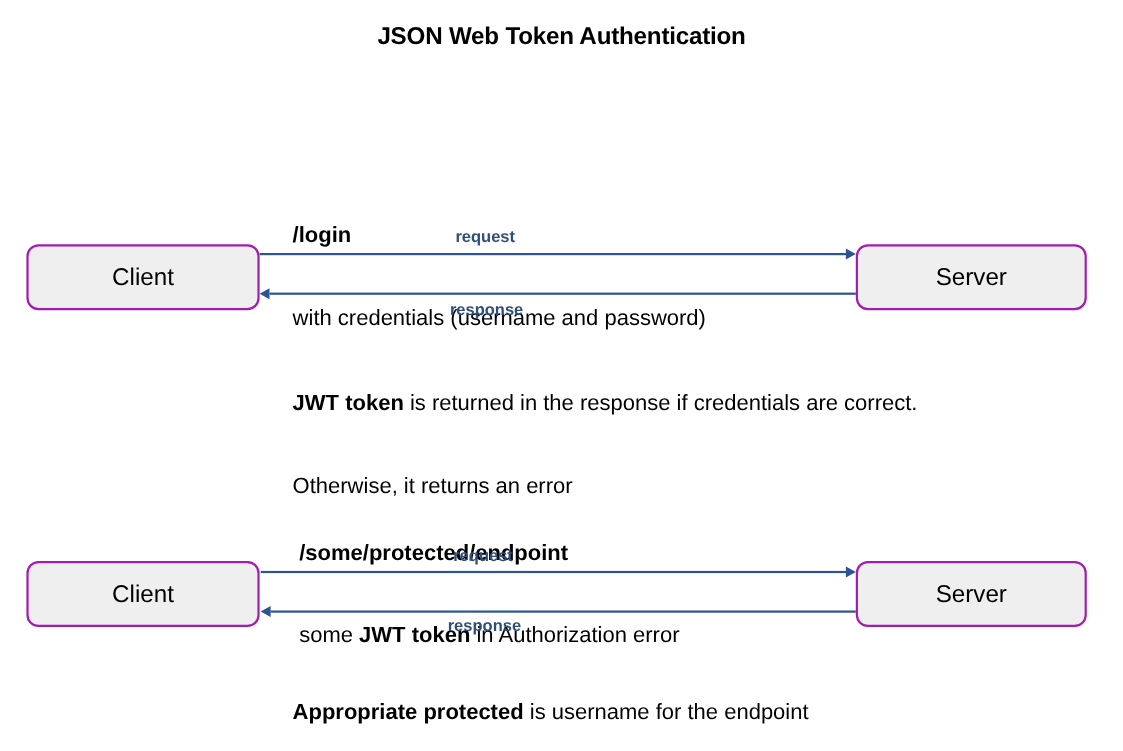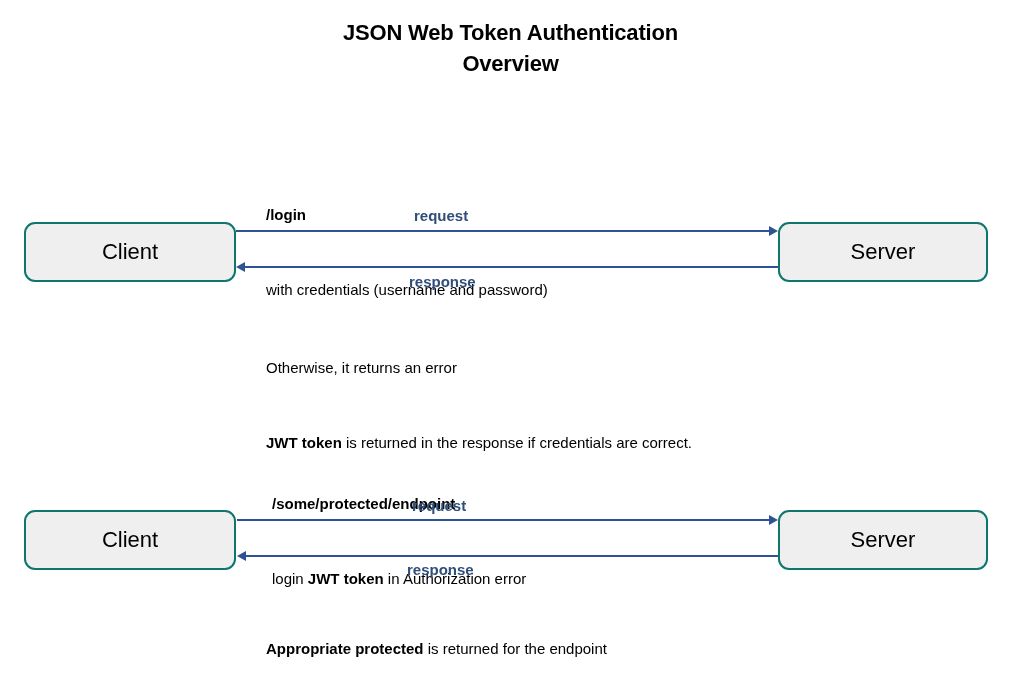--- a/index.html
+++ b/index.html
@@ -35,21 +35,21 @@
     letter-spacing: -0.2px;
     color: #000000;
   }
   .title .line2 { display: block; }
 
   
   .node-box {
     position: absolute;
     box-sizing: border-box;
     background: #EFEFEF;
-    border: 2px solid #0f766e;
+    border: 2px solid #a21caf;
     border-radius: 11px;
     display: flex;
     align-items: center;
     justify-content: center;
   }
   .node-label {
     font-size: 22px;
     font-weight: normal;
     color: #000000;
     line-height: 1;
@@ -80,36 +80,35 @@
     position: absolute;
     font-size: 15px;
     font-weight: bold;
     color: #2F4E79;
     white-space: nowrap;
   }
 
   
   .annotation {
     position: absolute;
-    font-size: 15px;
+    font-size: 20px;
     line-height: 25px;
     color: #000000;
     white-space: pre-wrap;
   }
   .annotation .ln { display: block; }
   .annotation b { font-weight: bold; }
 </style>
 </head>
 <body>
 
 <div id="canvas">
 
   <div class="title">
     <span>JSON Web Token Authentication</span>
-    <span class="line2">Overview</span>
   </div>
 
   <div class="annotation" style="left:266px; top:152px;">
     <span class="ln"><b>/login</b></span>
     <span class="ln">with credentials (username and password)</span>
   </div>
 
   <div class="arrow-caption" style="left:414px; top:207px;">request</div>
 
   <div class="arrow-line" style="left:236px; top:230px; width:534px;"></div>
@@ -122,27 +121,27 @@
 
   <div class="node-box" style="left:24px; top:222px; width:212px; height:60px;">
     <span class="node-label">Client</span>
   </div>
 
   <div class="node-box" style="left:778px; top:222px; width:210px; height:60px;">
     <span class="node-label">Server</span>
   </div>
 
   <div class="annotation" style="left:266px; top:305px;">
+    <span class="ln"><b>JWT token</b><span> is returned in the response if credentials are correct.</span></span>
     <span class="ln">Otherwise, it returns an error</span>
-    <span class="ln"><b>JWT token</b><span> is returned in the response if credentials are correct.</span></span>
   </div>
 
   <div class="annotation" style="left:272px; top:441px;">
     <span class="ln"><b>/some/protected/endpoint</b></span>
-    <span class="ln"><span>login </span><b>JWT token</b><span> in Authorization error</span></span>
+    <span class="ln"><span>some </span><b>JWT token</b><span> in Authorization error</span></span>
   </div>
 
   <div class="arrow-caption" style="left:412px; top:497px;">request</div>
 
   <div class="arrow-line" style="left:237px; top:519px; width:533px;"></div>
   <div class="arrow-head right" style="left:769px; top:515px;"></div>
 
   <div class="arrow-line" style="left:246px; top:555px; width:532px;"></div>
   <div class="arrow-head left" style="left:237px; top:551px;"></div>
 
@@ -150,18 +149,18 @@
 
   <div class="node-box" style="left:24px; top:510px; width:212px; height:60px;">
     <span class="node-label">Client</span>
   </div>
 
   <div class="node-box" style="left:778px; top:510px; width:210px; height:60px;">
     <span class="node-label">Server</span>
   </div>
 
   <div class="annotation" style="left:266px; top:586px;">
-    <span class="ln"><b>Appropriate protected</b><span> is returned for the endpoint</span></span>
+    <span class="ln"><b>Appropriate protected</b><span> is username for the endpoint</span></span>
     
     
   </div>
 
 </div>
 
 </body></html>

